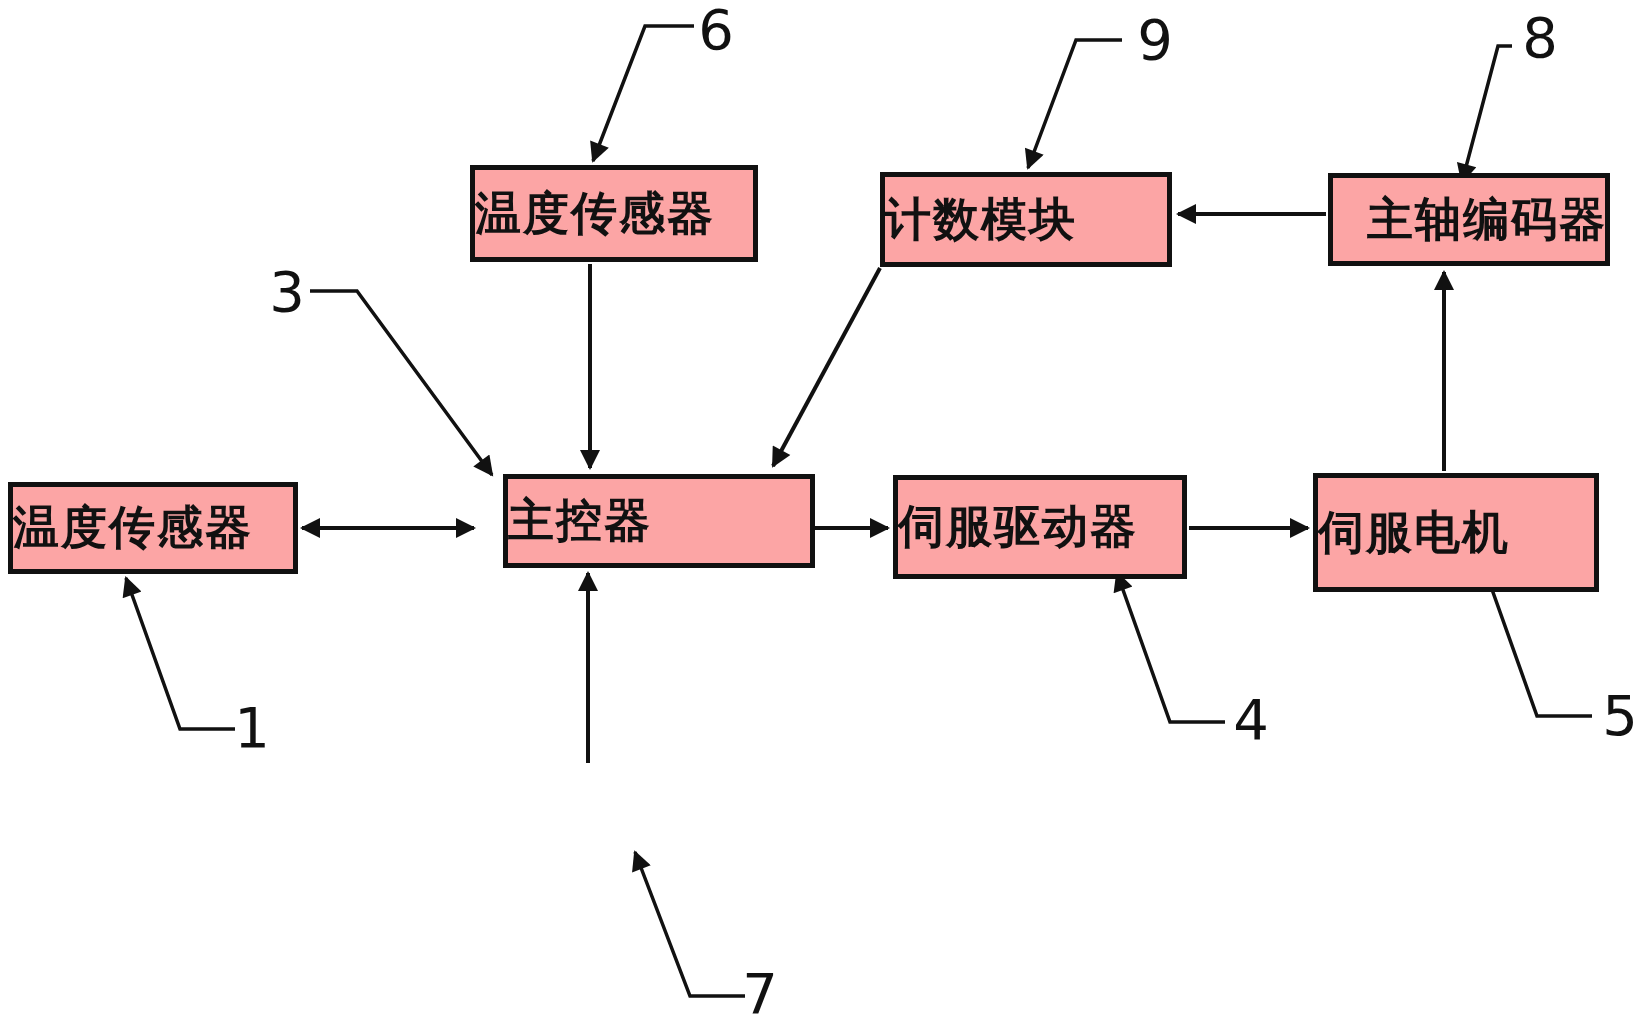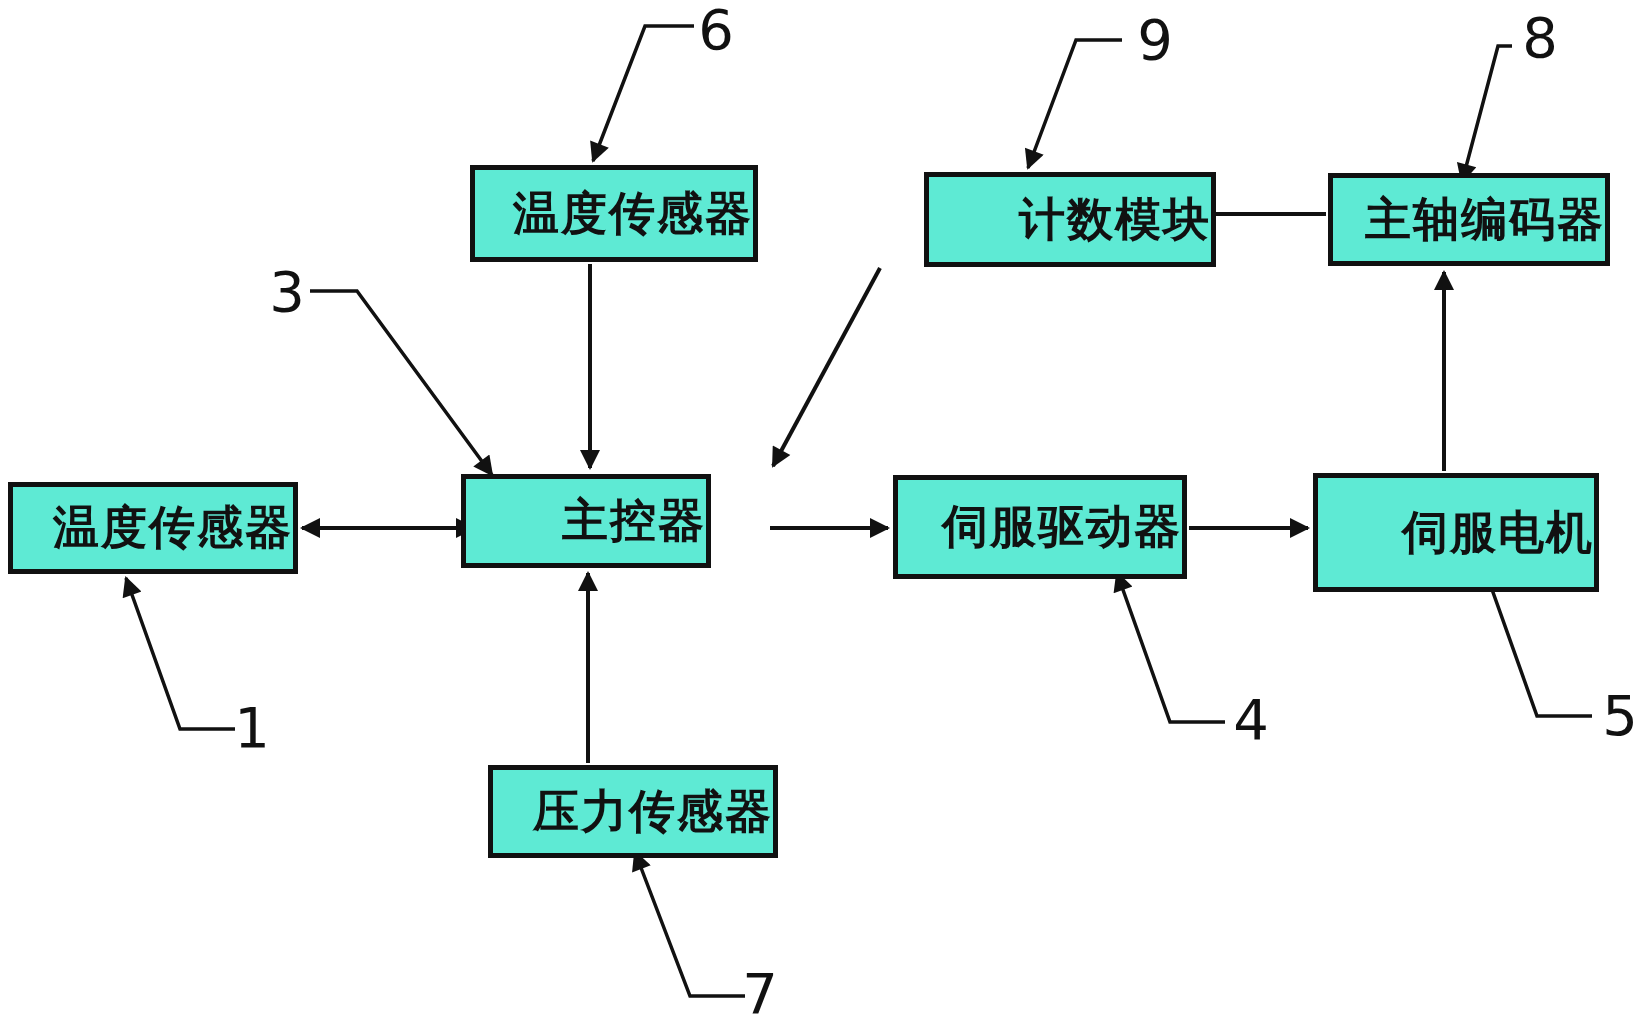--- a/index.html
+++ b/index.html
@@ -18,45 +18,45 @@
   .wires {
     position: absolute;
     left: 0; top: 0;
     width: 1637px;
     height: 1016px;
   }
   .box {
     position: absolute;
     box-sizing: border-box;
     border: 5px solid #111111;
-    background: #5eead4;
+    background: #fca5a5;
     display: flex;
     align-items: center;
-    justify-content: flex-end;
+    justify-content: flex-start;
     font-size: 46px;
     font-weight: bold;
     color: #111111;
     letter-spacing: 2px;
     white-space: nowrap;
   }
   .refnum {
     position: absolute;
     transform: translateX(-50%);
     font-size: 56px;
     font-weight: 400;
     color: #111111;
     line-height: 1;
     font-family: "DejaVu Sans", sans-serif;
   }
   
   .b-handheld  { left: 8px;    top: 482px; width: 290px; height: 92px; }
   .b-temp      { left: 470px;  top: 165px; width: 288px; height: 97px; }
-  .b-count     { left: 880px;  top: 172px; width: 292px; height: 95px; margin-left: 44px; }
-  .b-encoder   { left: 1328px; top: 173px; width: 282px; height: 93px; }
-  .b-main      { left: 461px;  top: 474px; width: 250px; height: 94px; }
+  .b-count     { left: 880px;  top: 172px; width: 292px; height: 95px; }
+  .b-encoder   { left: 1328px; top: 173px; width: 282px; height: 93px; padding-left: 34px; }
+  .b-main      { left: 503px;  top: 474px; width: 312px; height: 94px; }
   .b-driver    { left: 893px;  top: 475px; width: 294px; height: 104px; }
   .b-motor     { left: 1313px; top: 473px; width: 286px; height: 119px; }
   .b-pressure  { left: 488px;  top: 765px; width: 290px; height: 93px; }
   
   .n6 { left: 716px;  top: 2px;   }
   .n9 { left: 1155px; top: 12px;  }
   .n8 { left: 1540px; top: 10px;  }
   .n3 { left: 287px;  top: 264px; }
   .n1 { left: 252px;  top: 700px; }
   .n4 { left: 1251px; top: 692px; }
@@ -115,23 +115,20 @@
   </div>
   <div class="box b-main">
     <span>主控器</span>
   </div>
   <div class="box b-driver">
     <span>伺服驱动器</span>
   </div>
   <div class="box b-motor">
     <span>伺服电机</span>
   </div>
-  <div class="box b-pressure">
-    <span>压力传感器</span>
-  </div>
 
   <div class="refnum n1">1</div>
   <div class="refnum n3">3</div>
   <div class="refnum n4">4</div>
   <div class="refnum n5">5</div>
   <div class="refnum n6">6</div>
   <div class="refnum n7">7</div>
   <div class="refnum n8">8</div>
   <div class="refnum n9">9</div>
 

